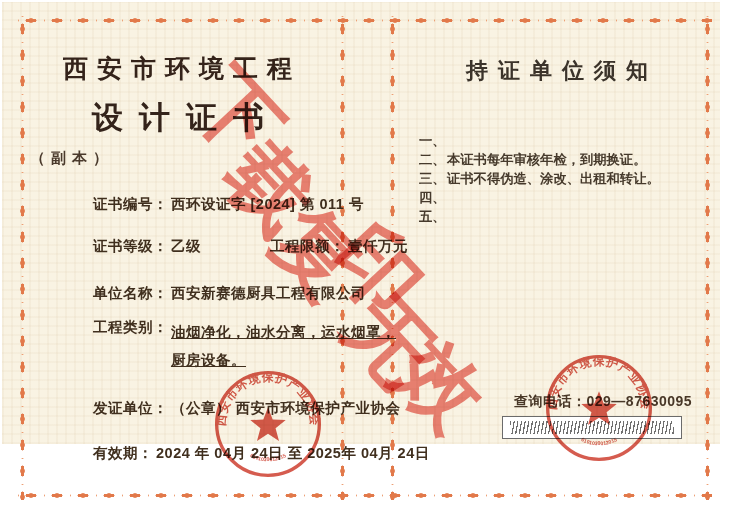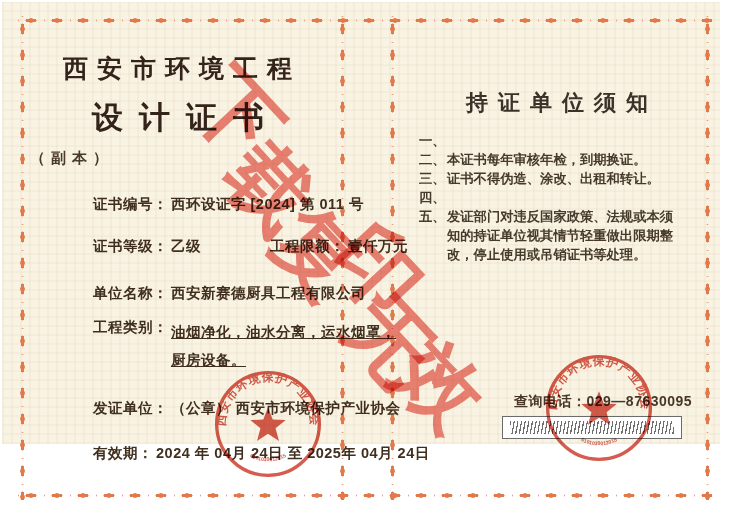--- a/index.html
+++ b/index.html
@@ -50,21 +50,21 @@
   .r-grade{top:235px;}
   .r-grade .gap{display:inline-block;width:22px;}
   .r-company{top:282px;}
   .r-category{top:316px;}
   .r-category .val2{display:inline-block;vertical-align:top;line-height:28px;white-space:normal;text-decoration:underline;}
   .r-issuer{top:397px;}
   .r-validity{top:442px;text-align:center;}
 
   
   .rp-title{position:absolute;left:415px;top:54px;width:290px;text-align:center;
-    font-size:22px;font-weight:bold;letter-spacing:10px;color:#3b332a;margin-top:32px;}
+    font-size:22px;font-weight:bold;letter-spacing:10px;color:#3b332a;}
   .notice{position:absolute;left:417px;top:129px;width:262px;
     font-size:13.3px;line-height:19px;color:#463a2c;font-weight:600;}
   .notice-item{display:flex;}
   .notice-item .num{width:28px;flex:none;}
   .notice-item .txt{flex:1;}
   .phone-row{position:absolute;left:512px;top:391px;font-size:14px;font-weight:bold;
     color:#483727;letter-spacing:.5px;}
   .barcode{position:absolute;left:500px;top:414px;width:180px;height:23px;
     background:#ffffff;border:1px solid #6b6b6b;box-sizing:border-box;}
   .barcode-lines{margin:4px 7px;height:13px;opacity:.75;
@@ -142,21 +142,20 @@
       </div>
       <div class="notice-item">
         <span class="num">三、</span>
         <span class="txt">证书不得伪造、涂改、出租和转让。</span>
       </div>
       <div class="notice-item">
         <span class="num">四、</span>
       </div>
       <div class="notice-item">
         <span class="num">五、</span>
-        <span class="txt">发证部门对违反国家政策、法规或本须知的持证单位视其情节轻重做出限期整改，停止使用或吊销证书等处理。</span>
       </div>
     </div>
 
     <div class="phone-row">
       <span>查询电话：</span><span>029—87630095</span>
     </div>
 
     <div class="barcode">
       <div class="barcode-lines"></div>
     </div>

